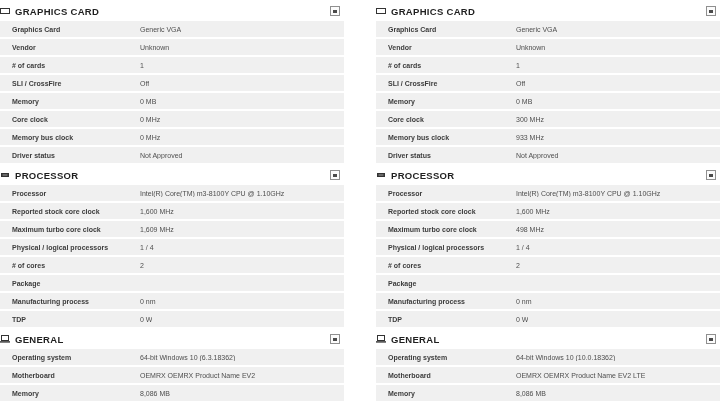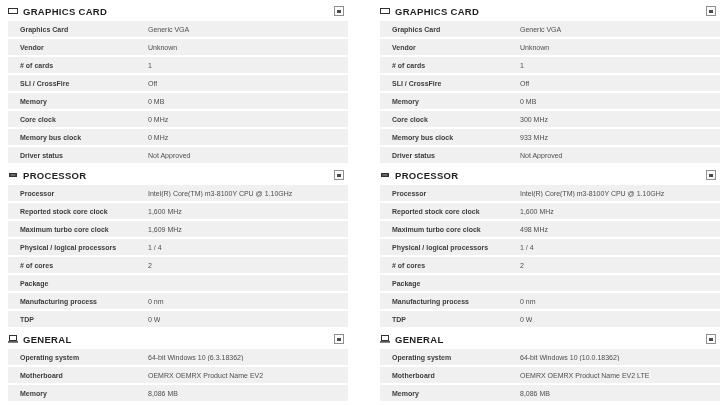--- a/index.html
+++ b/index.html
@@ -3,21 +3,21 @@
 <meta charset="utf-8">
 <style>
   html,body{margin:0;padding:0;}
   body{
     width:728px;height:405px;background:#ffffff;
     font-family:"Liberation Sans","DejaVu Sans",sans-serif;
     -webkit-font-smoothing:antialiased;overflow:hidden;
   }
   .wrap{
     display:grid;grid-template-columns:1fr 1fr;column-gap:32px;
-    padding:1px 8px 0 8px;
+    padding:1px 8px 0 0;
   }
   .panel{min-width:0;}
   .sec-head{
     height:20px;display:flex;align-items:center;gap:5px;
   }
   .sec-icon{display:inline-flex;align-items:center;flex-shrink:0;}
   .sec-title{
     font-size:9.5px;font-weight:bold;color:#1f1f1f;letter-spacing:.3px;
     white-space:nowrap;
   }

